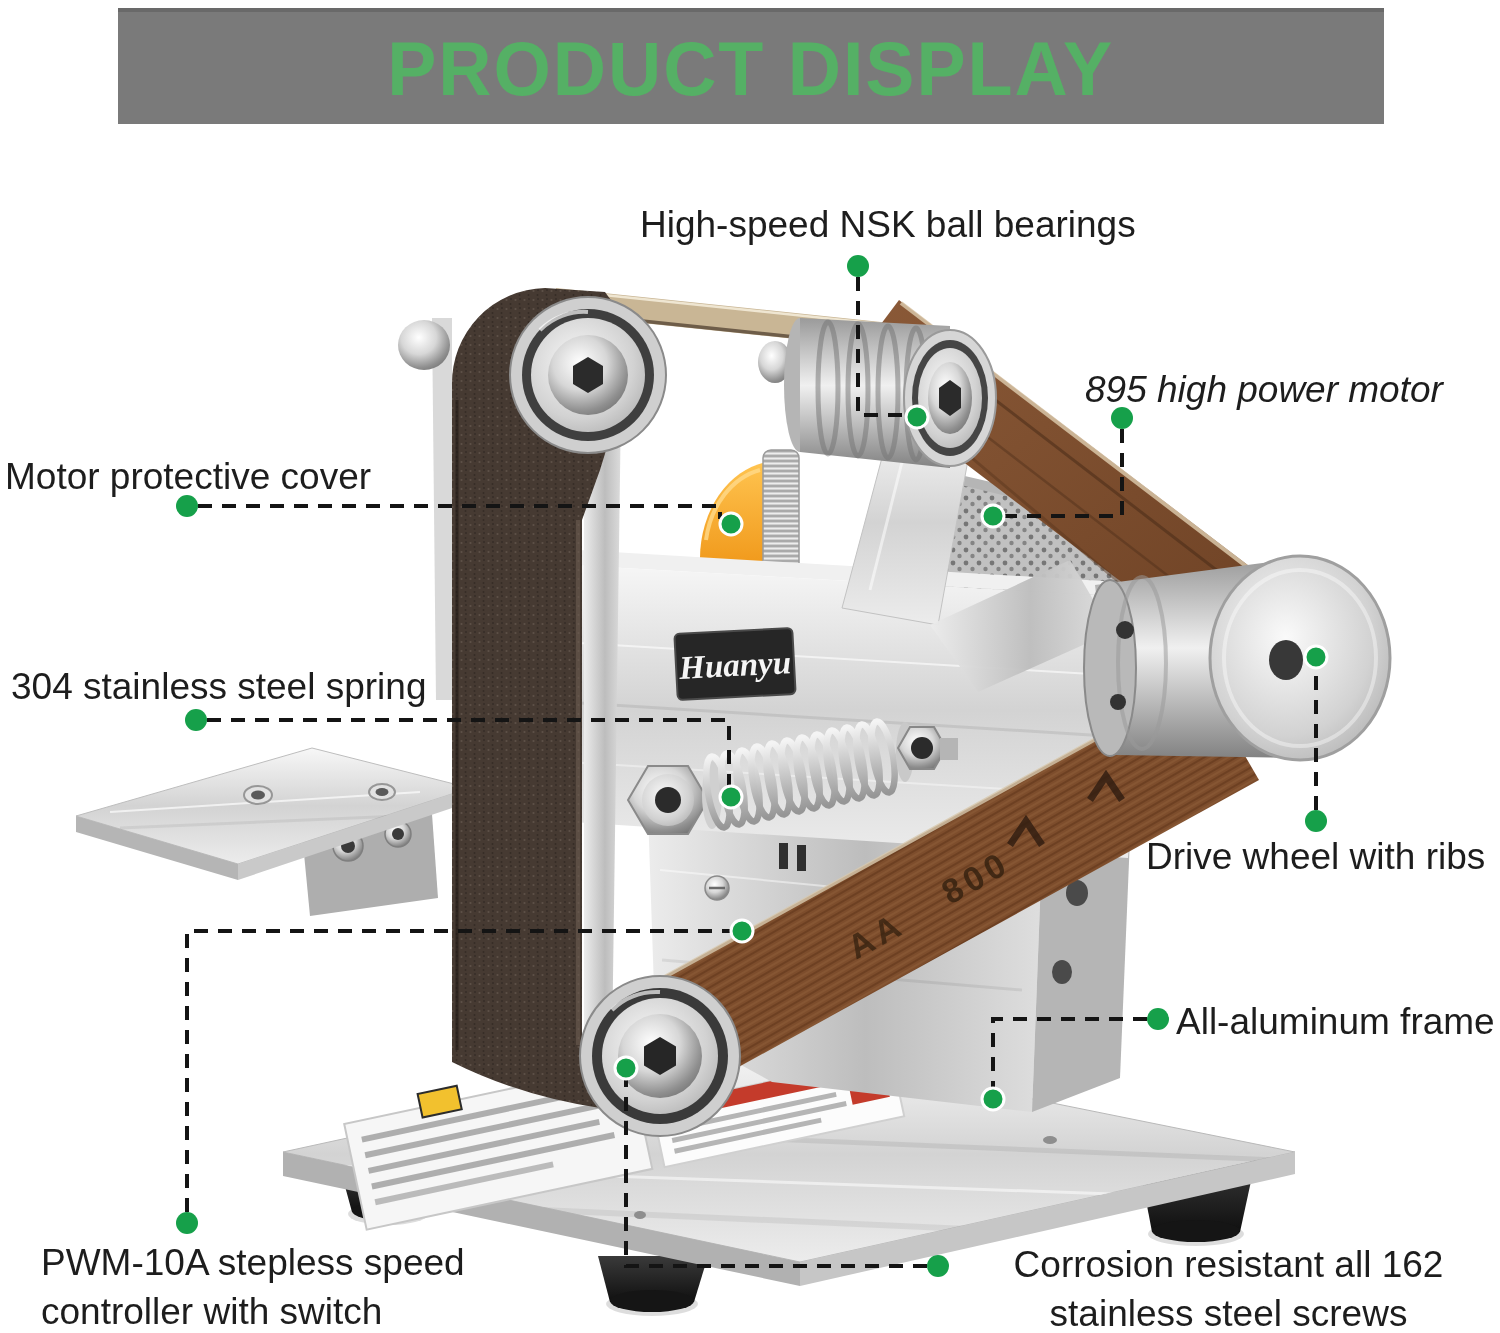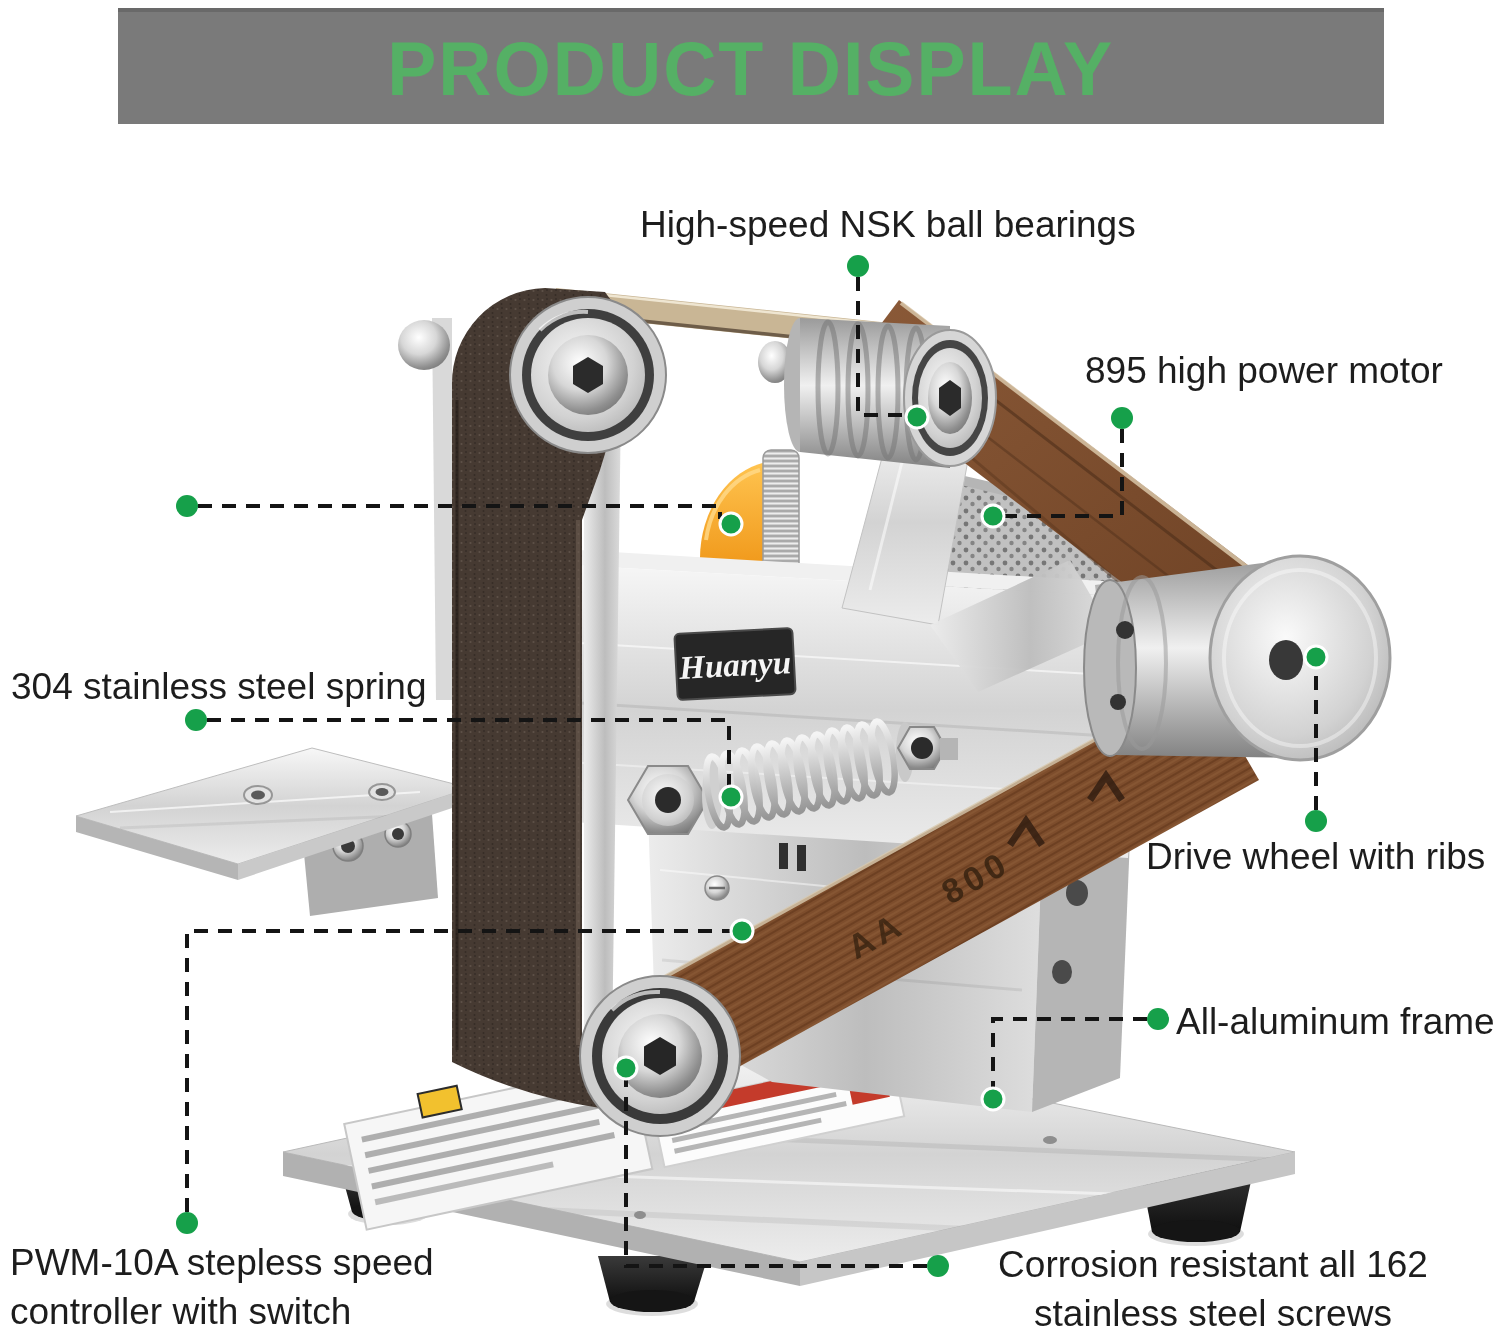--- a/index.html
+++ b/index.html
@@ -5,21 +5,21 @@
   html,body{margin:0;padding:0;background:#ffffff;}
   .stage{position:relative;width:1500px;height:1333px;overflow:hidden;background:#ffffff;
          font-family:"Liberation Sans",sans-serif;}
   .banner{position:absolute;left:118px;top:8px;width:1266px;height:116px;background:#7a7a7a;
           border-top:4px solid #696969;box-sizing:border-box;
           display:flex;align-items:center;justify-content:center;}
   .banner-title{font-size:76px;font-weight:bold;color:#55b065;letter-spacing:2px;
                 transform:scaleX(.97);white-space:nowrap;}
   .scene{position:absolute;left:0;top:0;width:1500px;height:1333px;}
   .callout{position:absolute;font-size:37px;line-height:49px;color:#1d1d1d;white-space:nowrap;}
-  .callout .ln{display:block;}
+  .callout .ln{display:block;margin-left:31px;}
   .callout.ctr{text-align:center;}
 </style>
 </head>
 <body>
 
 <div class="stage">
 
   <div class="banner">
     <span class="banner-title">PRODUCT DISPLAY</span>
   </div>
@@ -336,24 +336,27 @@
       <circle cx="742" cy="931" r="11" stroke="#ffffff" stroke-width="3"></circle>
       <circle cx="938" cy="1266" r="11"></circle>
       <circle cx="626" cy="1068" r="11" stroke="#ffffff" stroke-width="3"></circle>
     </g>
   </svg>
 
   <div class="callout" style="left:640px;top:192px;margin-top:8px;">
     <span>High-speed NSK ball bearings</span>
   </div>
 
-  <div class="callout" style="left:1085px;top:346px;">
+  <div class="callout" style="left:1085px;top:365px;font-style:italic;">
     <span>895 high power motor</span>
   </div>
 
+  <div class="callout" style="left:5px;top:452px;">
+    <span>Motor protective cover</span>
+  </div>
 
   <div class="callout" style="left:3px;top:662px;margin-left:8px;">
     <span>304 stainless steel spring</span>
   </div>
 
   <div class="callout" style="left:1176px;top:997px;">
     <span>All-aluminum frame</span>
   </div>
 
   <div class="callout" style="left:1146px;top:832px;">

